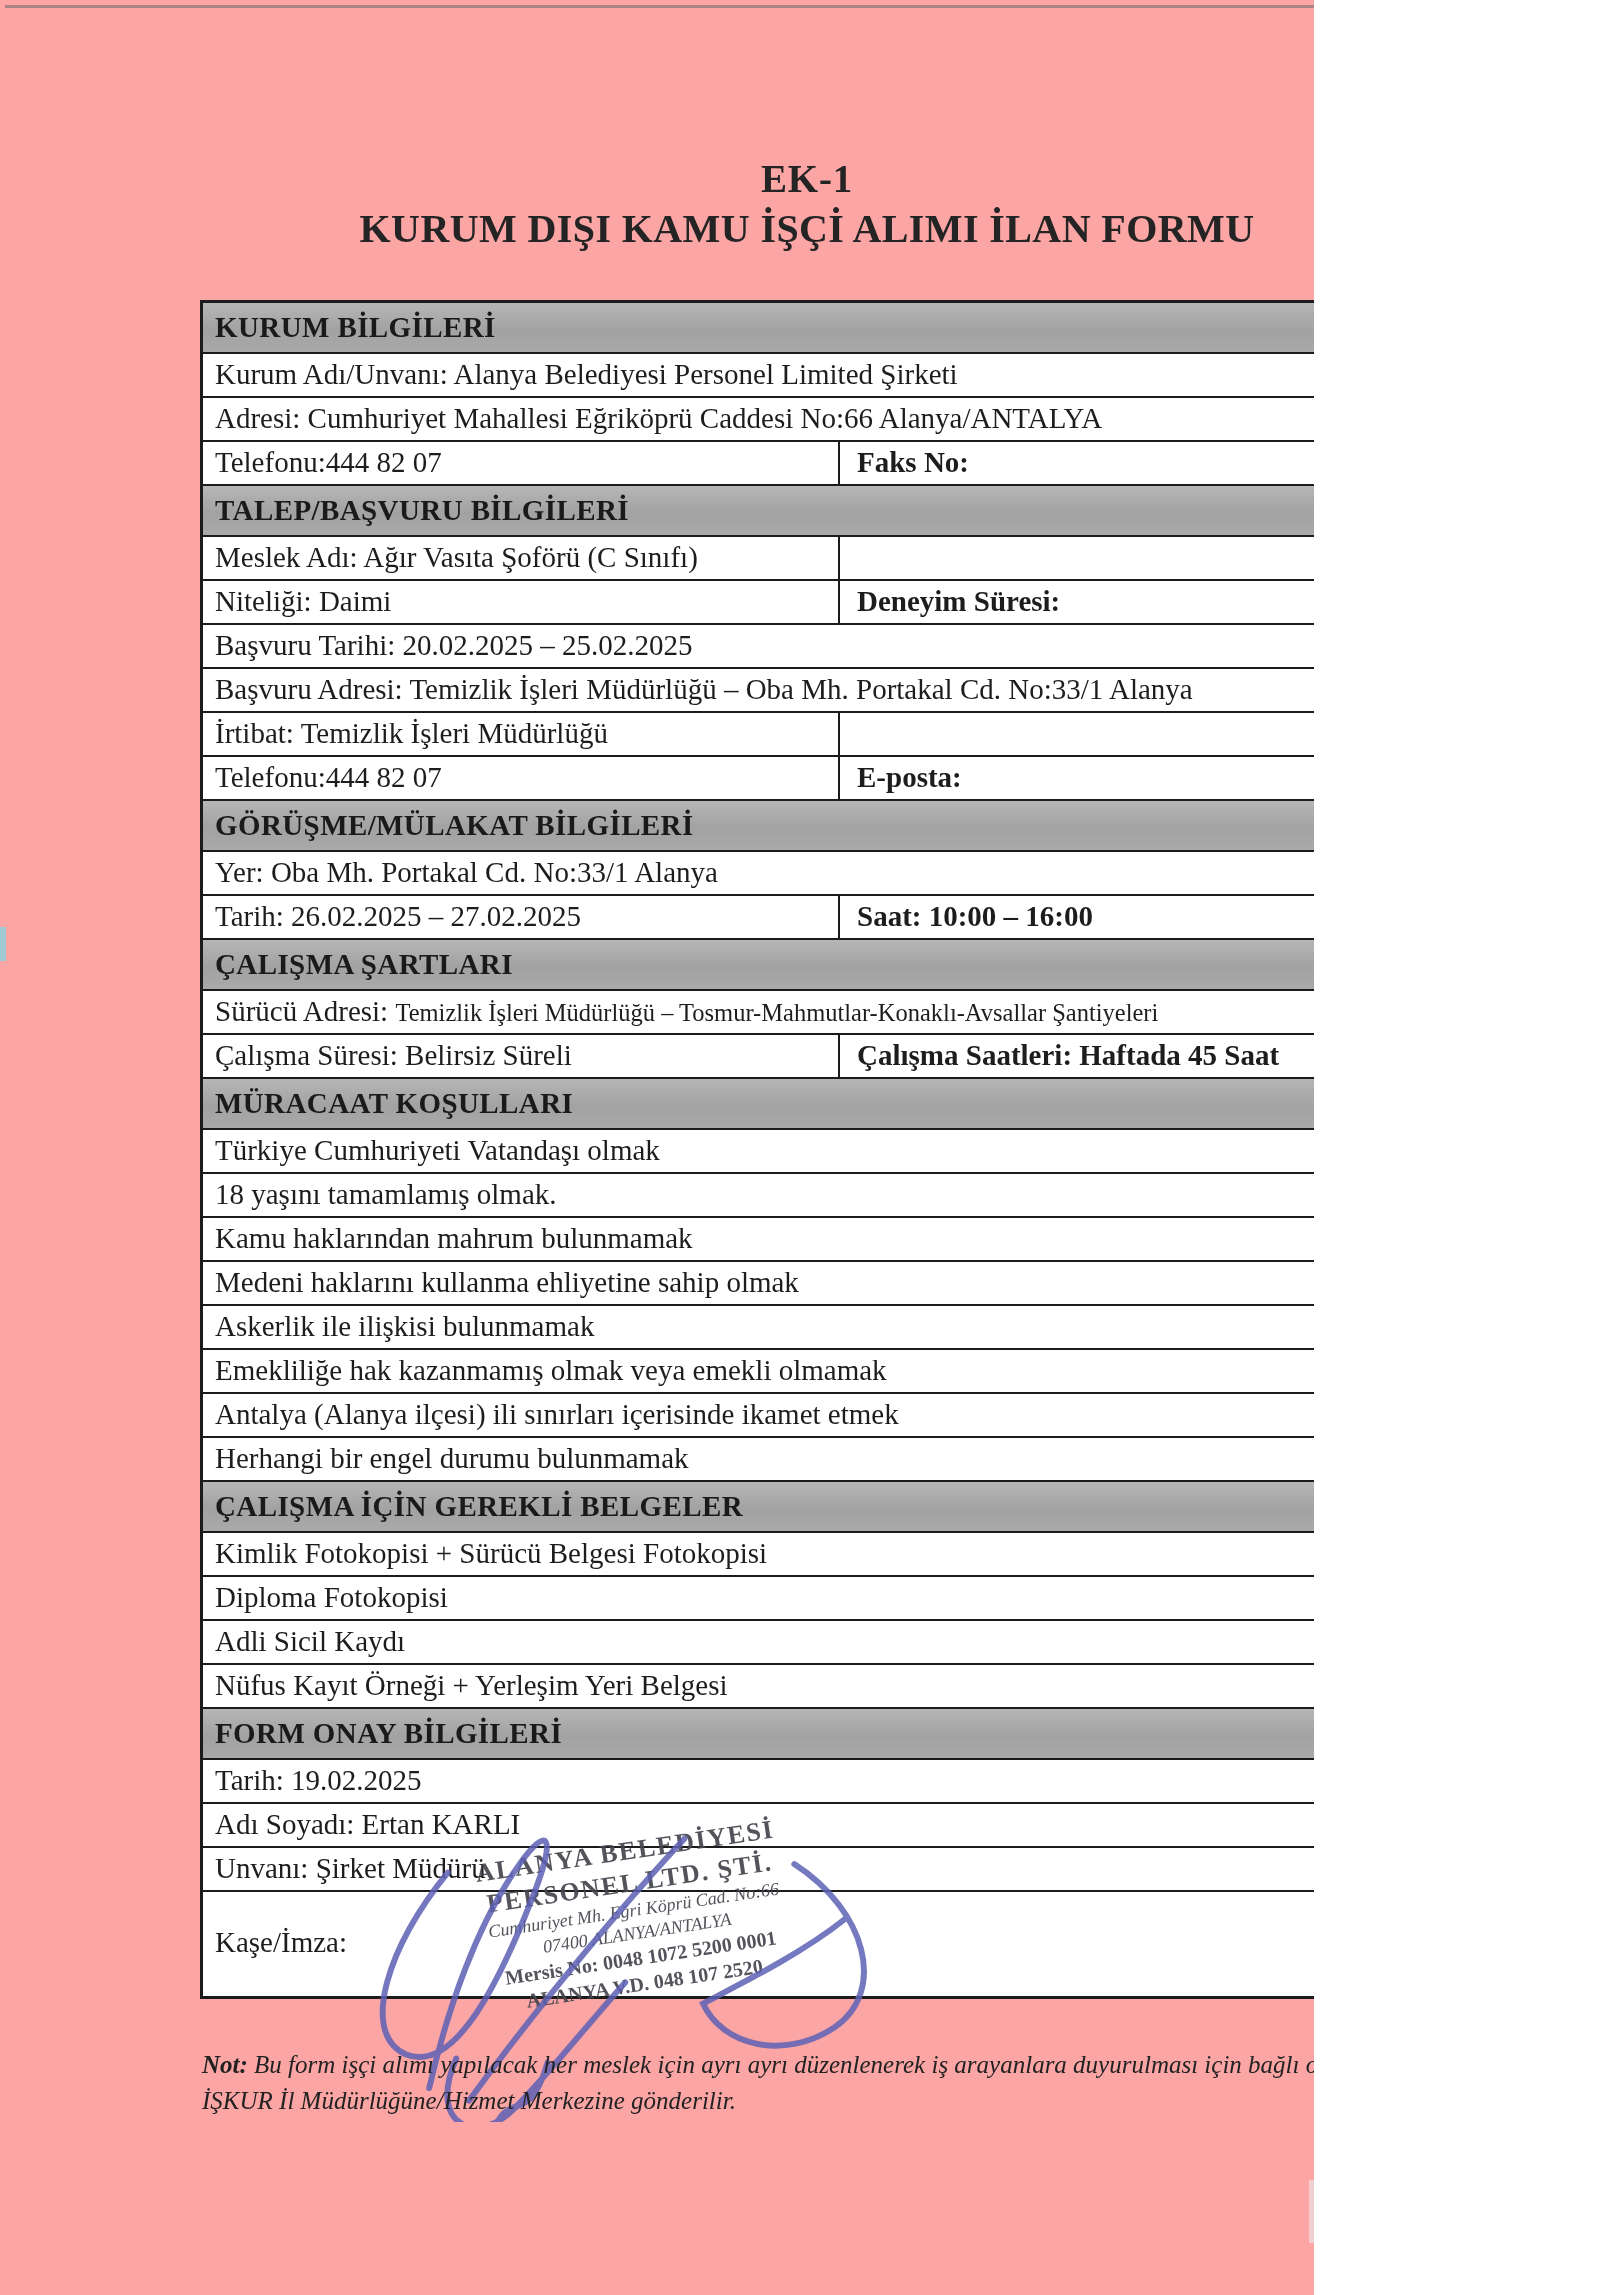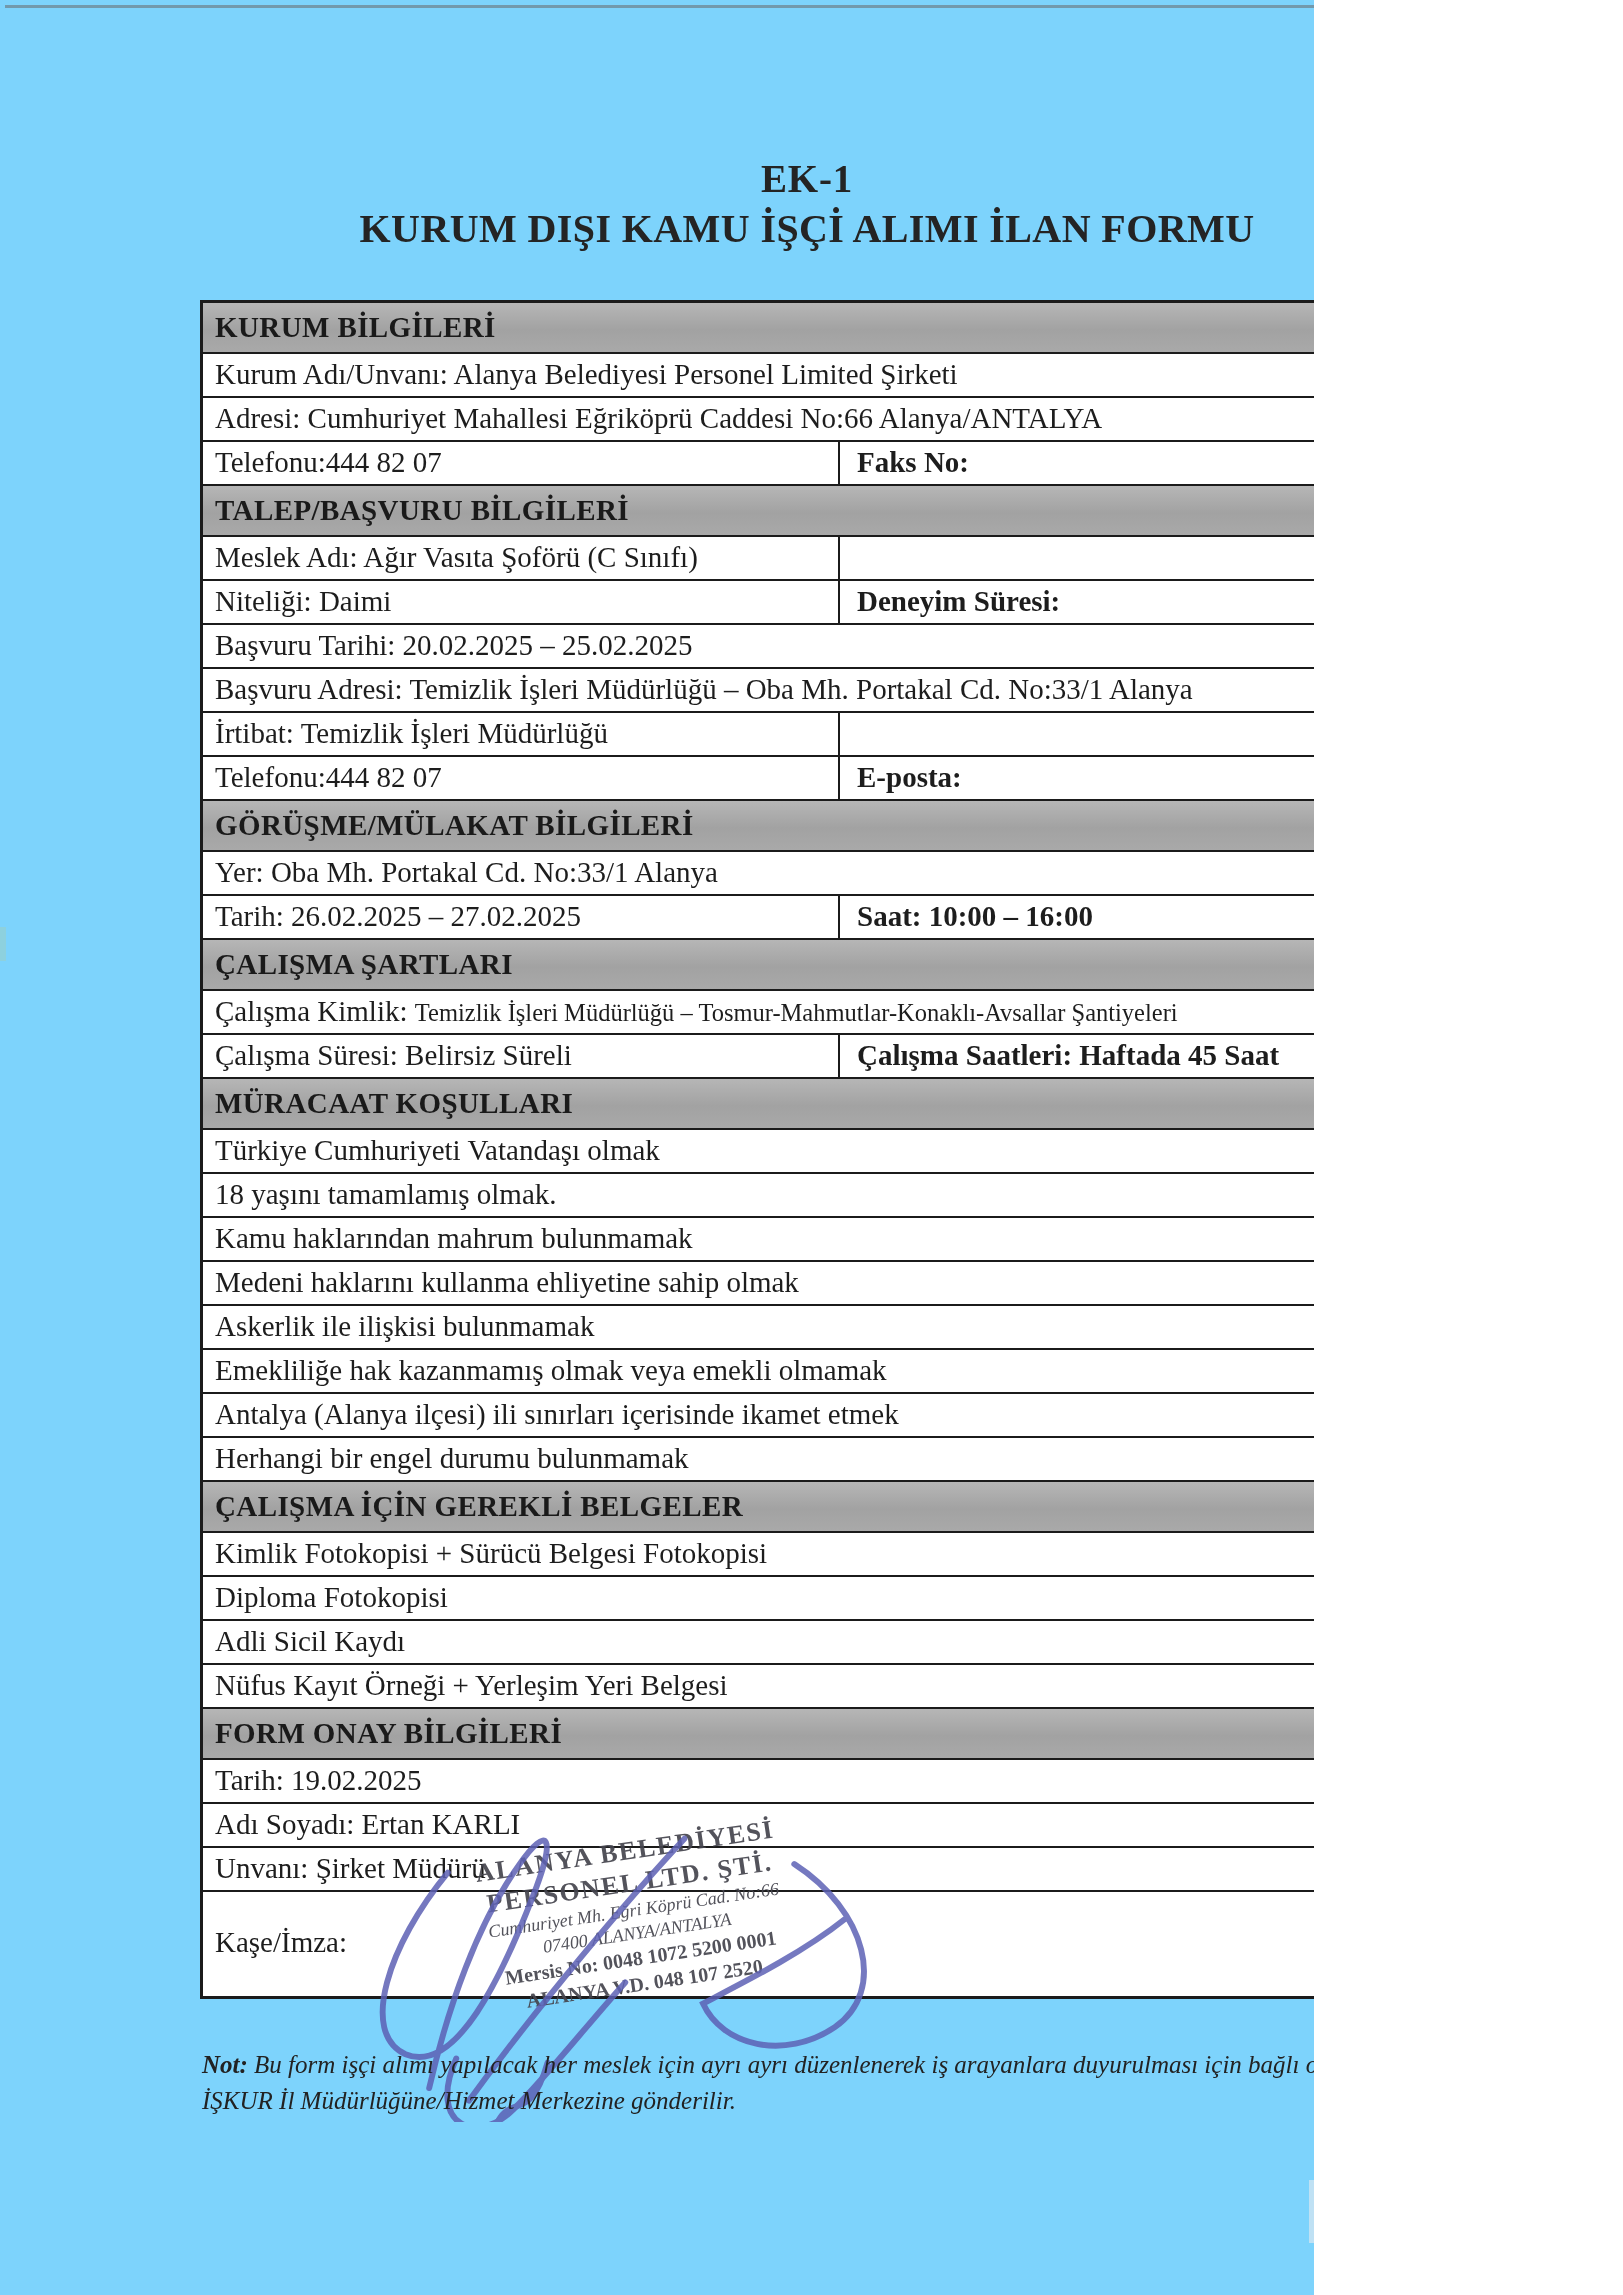--- a/index.html
+++ b/index.html
@@ -1,16 +1,16 @@
 <!DOCTYPE html>
 <html style="font-size:13.5px"><head>
 <meta charset="utf-8">
 <style>
   html,body{margin:0;padding:0;background:#ffffff;}
-  #page{position:relative;width:1314px;height:2295px;background:#7dd3fc;overflow:hidden;
+  #page{position:relative;width:1314px;height:2295px;background:#fca5a5;overflow:hidden;
         font-family:"Liberation Serif","DejaVu Serif",serif;color:#1d1d1d;}
 
   
   .scan-topline{position:absolute;left:5px;top:5px;width:1397px;height:2.5px;background:#6a6a6a;opacity:.55;}
   .scan-band-right{position:absolute;left:1419px;top:304px;width:100px;height:1636px;background:#e9e9ec;opacity:.45;}
   .scan-band-far-right{position:absolute;left:1524px;top:76px;width:100px;height:2055px;background:#f1f2f5;opacity:.4;}
   .scan-streak-topright{position:absolute;left:1315px;top:12.7px;width:156px;height:355px;background:#e3e7f4;opacity:.5;}
   .scan-patch-bottomright{position:absolute;left:1309px;top:2180px;width:162px;height:63px;background:#ebebee;opacity:.6;}
   .scan-tick-left{position:absolute;left:0;top:927px;width:6px;height:34px;background:#8fd0d8;opacity:.85;}
 
@@ -91,21 +91,21 @@
       <div class="c2">E-posta:</div>
     </div>
     <div class="row h">GÖRÜŞME/MÜLAKAT BİLGİLERİ</div>
     <div class="row r">Yer:  Oba Mh. Portakal Cd. No:33/1 Alanya</div>
     <div class="row r2">
       <div class="c1">Tarih: 26.02.2025 – 27.02.2025</div>
       <div class="c2">Saat: 10:00 – 16:00</div>
     </div>
     <div class="row h">ÇALIŞMA ŞARTLARI</div>
     <div class="row rs">
-      <span>Çalışma Kimlik:</span>
+      <span>Sürücü Adresi:</span>
       <span class="small">Temizlik İşleri Müdürlüğü – Tosmur-Mahmutlar-Konaklı-Avsallar Şantiyeleri</span>
     </div>
     <div class="row r2">
       <div class="c1">Çalışma Süresi: Belirsiz Süreli</div>
       <div class="c2">Çalışma Saatleri: Haftada 45 Saat</div>
     </div>
     <div class="row h">MÜRACAAT KOŞULLARI</div>
     <div class="row r">Türkiye Cumhuriyeti Vatandaşı olmak</div>
     <div class="row r">18 yaşını tamamlamış olmak.</div>
     <div class="row r">Kamu haklarından mahrum bulunmamak</div>

